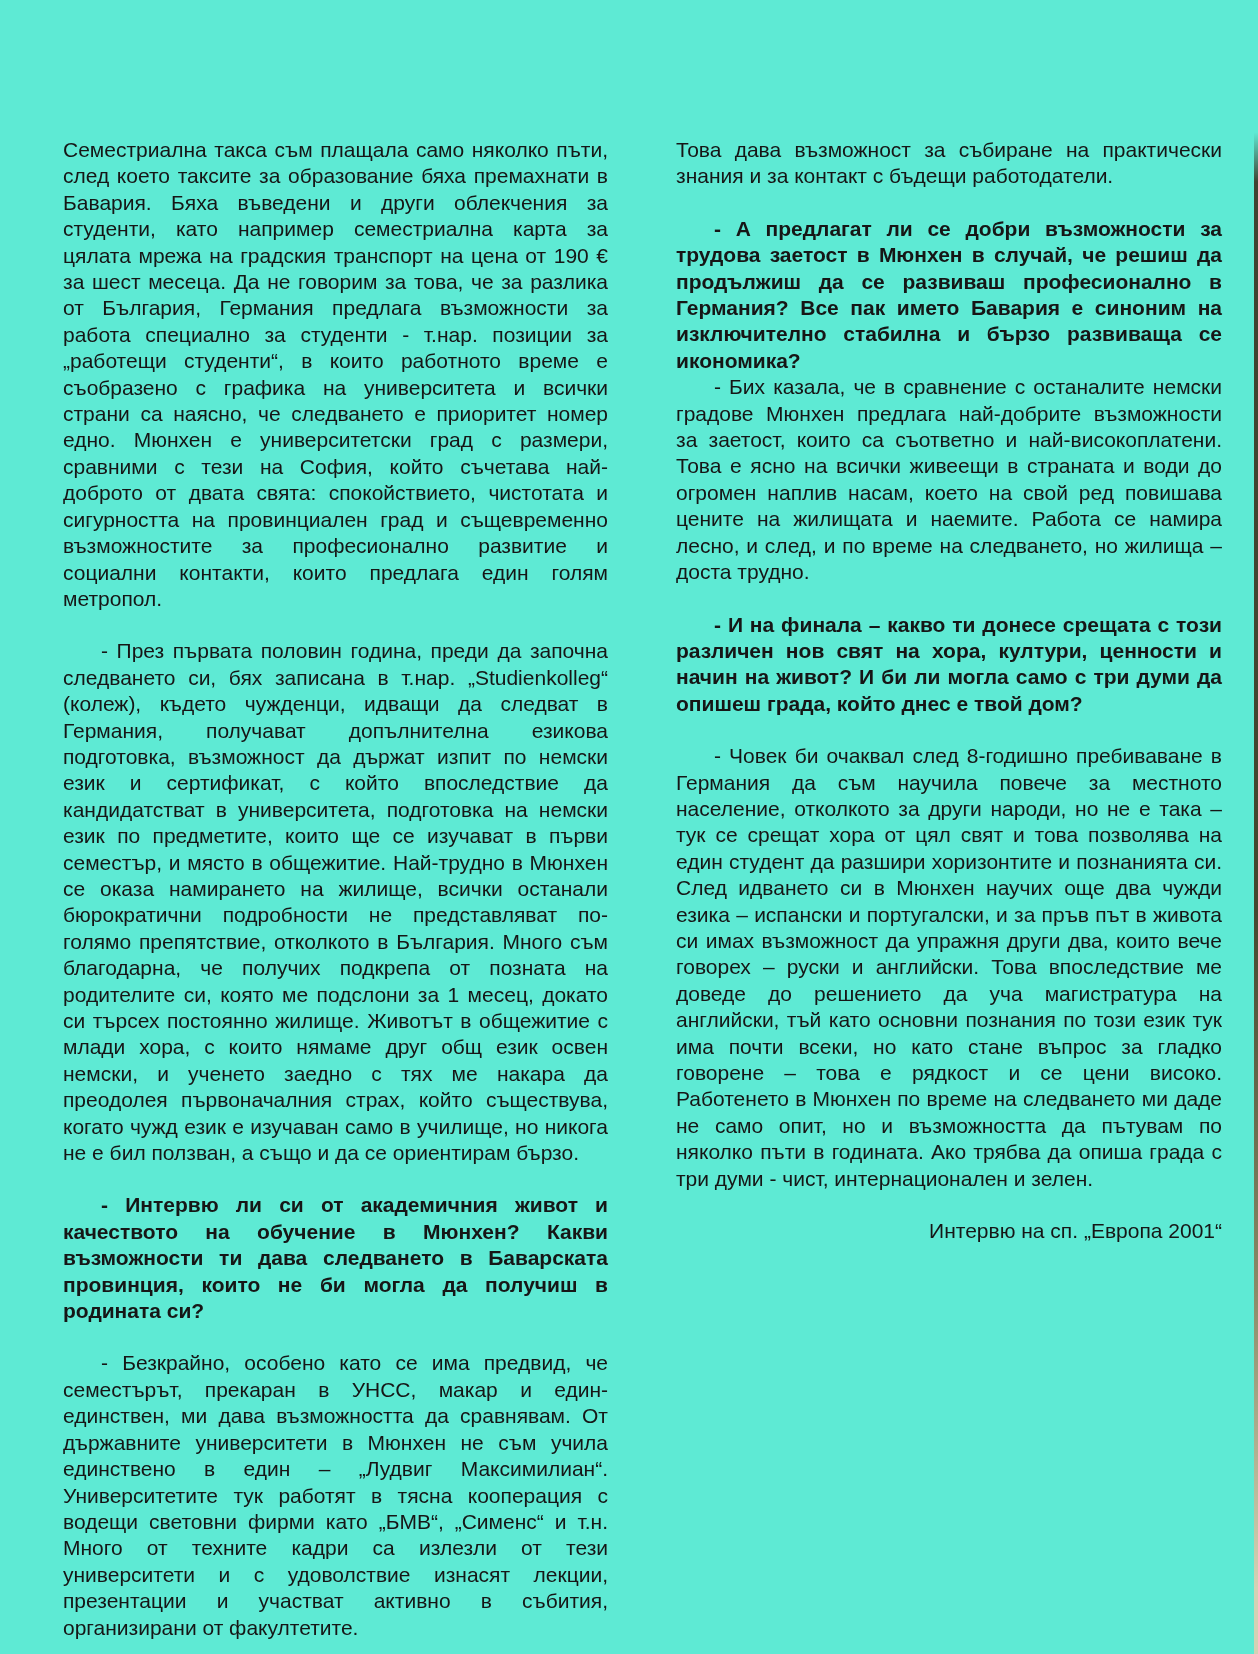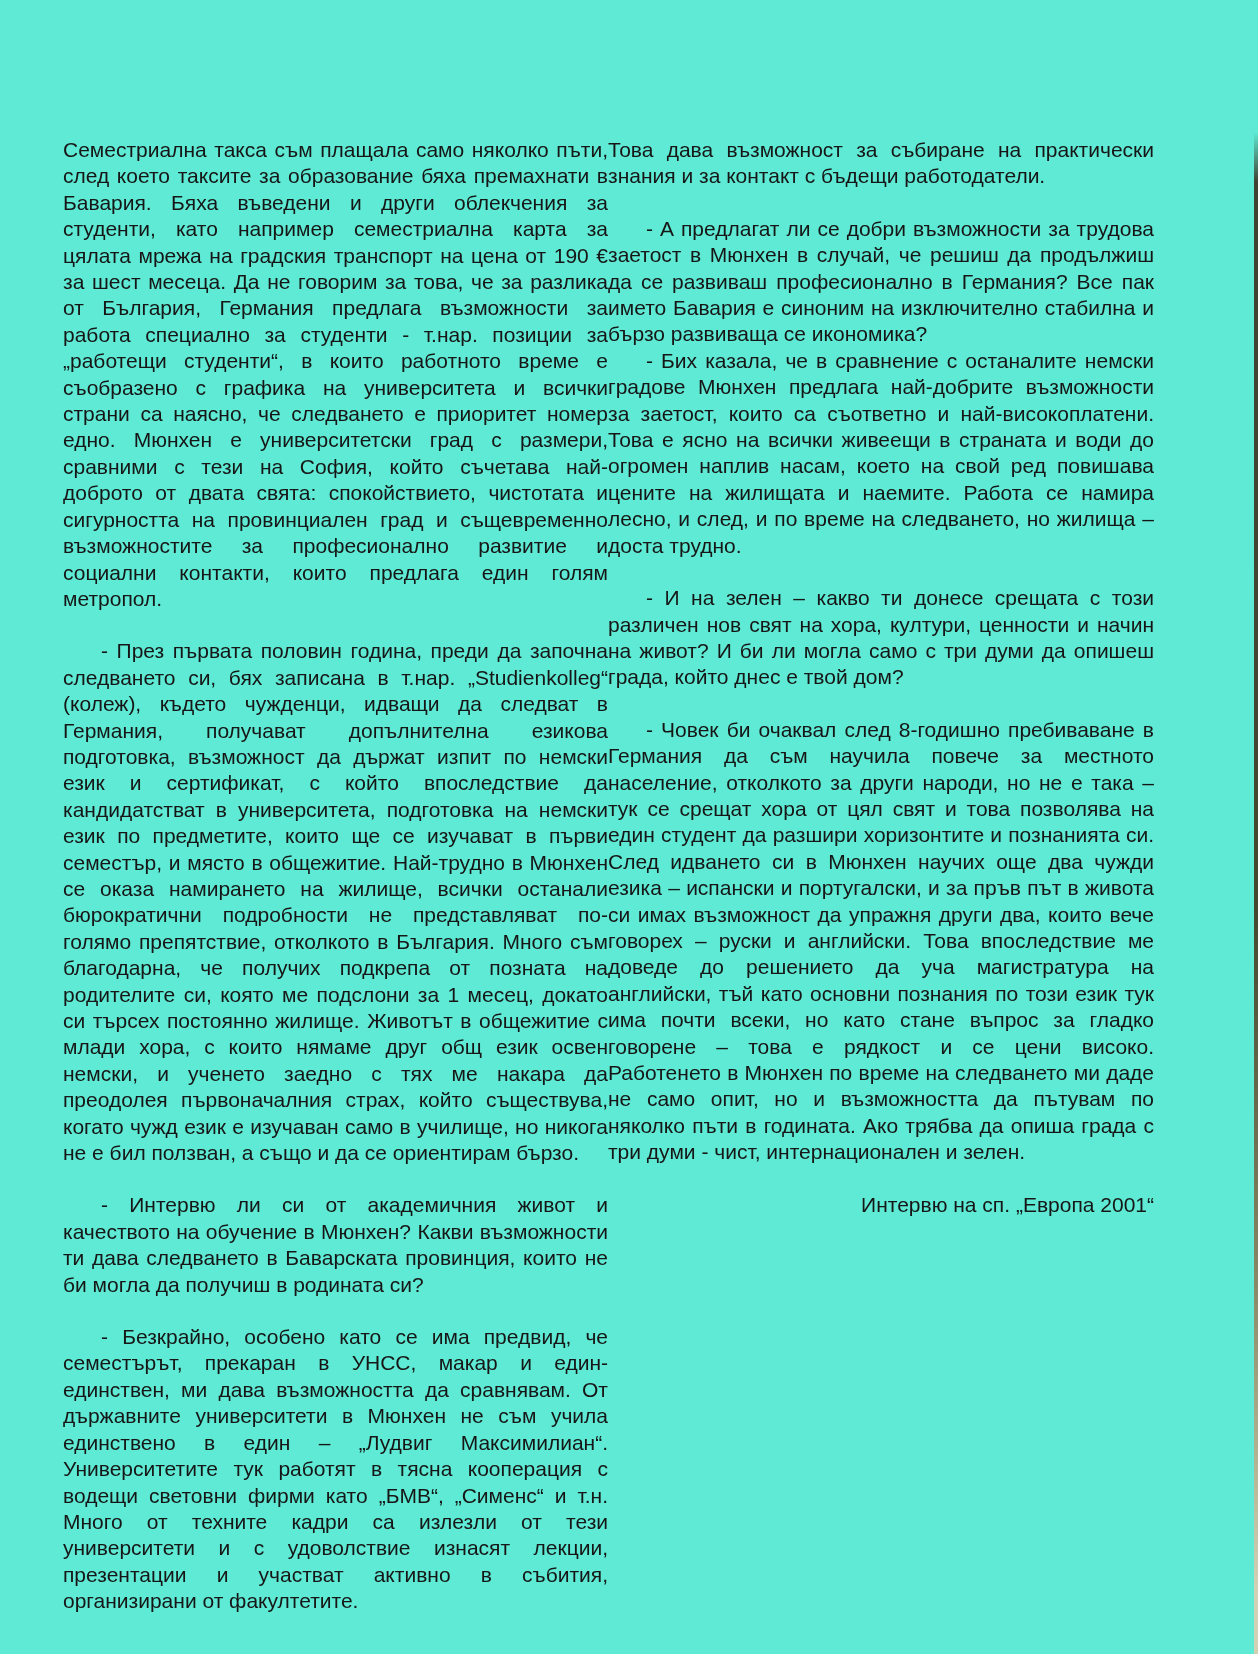--- a/index.html
+++ b/index.html
@@ -17,27 +17,27 @@
     color: #161616;
   }
   .column {
     position: absolute;
     top: 137px;
     font-size: 21px;
     line-height: 26.4px;
     text-align: justify;
   }
   .col-left  { left: 63px;  width: 545px; }
-  .col-right { left: 608px; width: 546px; }
+  .col-right { left: 676px; width: 546px; }
   .column p {
     margin: 0 0 26px 0;
     text-indent: 38px;
   }
   .column p.flush { text-indent: 0; }
-  .column p.question { font-weight: normal; }
+  .column p.question { font-weight: bold; }
   .column p.no-gap { margin-bottom: 0; }
   .attribution {
     text-align: right;
     text-indent: 0 !important;
     margin-top: 22px !important;
   }
   .scan-edge-line {
     position: absolute;
     top: 0;
     right: 0;
@@ -63,20 +63,20 @@
     <p class="flush">Семестриална такса съм плащала само няколко пъти, след което таксите за образование бяха премахнати в Бавария. Бяха въведени и други облекчения за студенти, като например семестриална карта за цялата мрежа на градския транспорт на цена от 190 € за шест месеца. Да не говорим за това, че за разлика от България, Германия предлага възможности за работа специално за студенти - т.нар. позиции за „работещи студенти“, в които работното време е съобразено с графика на университета и всички страни са наясно, че следването е приоритет номер едно. Мюнхен е университетски град с размери, сравними с тези на София, който съчетава най-доброто от двата свята: спокойствието, чистотата и сигурността на провинциален град и същевременно възможностите за професионално развитие и социални контакти, които предлага един голям метропол.</p>
     <p>- През първата половин година, преди да започна следването си, бях записана в т.нар. „Studienkolleg“ (колеж), където чужденци, идващи да следват в Германия, получават допълнителна езикова подготовка, възможност да държат изпит по немски език и сертификат, с който впоследствие да кандидатстват в университета, подготовка на немски език по предметите, които ще се изучават в първи семестър, и място в общежитие. Най-трудно в Мюнхен се оказа намирането на жилище, всички останали бюрократични подробности не представляват по-голямо препятствие, отколкото в България. Много съм благодарна, че получих подкрепа от позната на родителите си, която ме подслони за 1 месец, докато си търсех постоянно жилище. Животът в общежитие с млади хора, с които нямаме друг общ език освен немски, и ученето заедно с тях ме накара да преодолея първоначалния страх, който съществува, когато чужд език е изучаван само в училище, но никога не е бил ползван, а също и да се ориентирам бързо.</p>
     <p class="question">- Интервю ли си от академичния живот и качеството на обучение в Мюнхен? Какви възможности ти дава следването в Баварската провинция, които не би могла да получиш в родината си?</p>
     <p>- Безкрайно, особено като се има предвид, че семестърът, прекаран в УНСС, макар и един-единствен, ми дава възможността да сравнявам. От държавните университети в Мюнхен не съм учила единствено в един – „Лудвиг Максимилиан“. Университетите тук работят в тясна кооперация с водещи световни фирми като „БМВ“, „Сименс“ и т.н. Много от техните кадри са излезли от тези университети и с удоволствие изнасят лекции, презентации и участват активно в събития, организирани от факултетите.</p>
   </div>
 
   <div class="column col-right">
     <p class="flush">Това дава възможност за събиране на практически знания и за контакт с бъдещи работодатели.</p>
     <p class="question no-gap">- А предлагат ли се добри възможности за трудова заетост в Мюнхен в случай, че решиш да продължиш да се развиваш професионално в Германия? Все пак името Бавария е синоним на изключително стабилна и бързо развиваща се икономика?</p>
     <p>- Бих казала, че в сравнение с останалите немски градове Мюнхен предлага най-добрите възможности за заетост, които са съответно и най-високоплатени. Това е ясно на всички живеещи в страната и води до огромен наплив насам, което на свой ред повишава цените на жилищата и наемите. Работа се намира лесно, и след, и по време на следването, но жилища – доста трудно.</p>
-    <p class="question">- И на зелен – какво ти донесе срещата с този различен нов свят на хора, култури, ценности и начин на живот? И би ли могла само с три думи да опишеш града, който днес е твой дом?</p>
+    <p class="question">- И на финала – какво ти донесе срещата с този различен нов свят на хора, култури, ценности и начин на живот? И би ли могла само с три думи да опишеш града, който днес е твой дом?</p>
     <p>- Човек би очаквал след 8-годишно пребиваване в Германия да съм научила повече за местното население, отколкото за други народи, но не е така – тук се срещат хора от цял свят и това позволява на един студент да разшири хоризонтите и познанията си. След идването си в Мюнхен научих още два чужди езика – испански и португалски, и за пръв път в живота си имах възможност да упражня други два, които вече говорех – руски и английски. Това впоследствие ме доведе до решението да уча магистратура на английски, тъй като основни познания по този език тук има почти всеки, но като стане въпрос за гладко говорене – това е рядкост и се цени високо. Работенето в Мюнхен по време на следването ми даде не само опит, но и възможността да пътувам по няколко пъти в годината. Ако трябва да опиша града с три думи - чист, интернационален и зелен.</p>
     <p class="attribution">Интервю на сп. „Европа 2001“</p>
   </div>
 
   <div class="scan-edge-line"></div>
 
 </div>
 
 </body></html>

